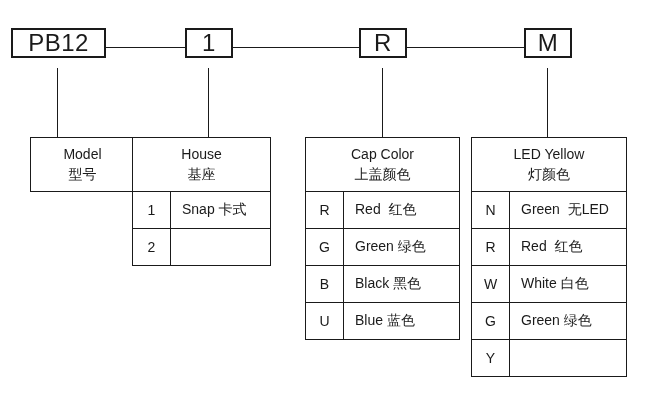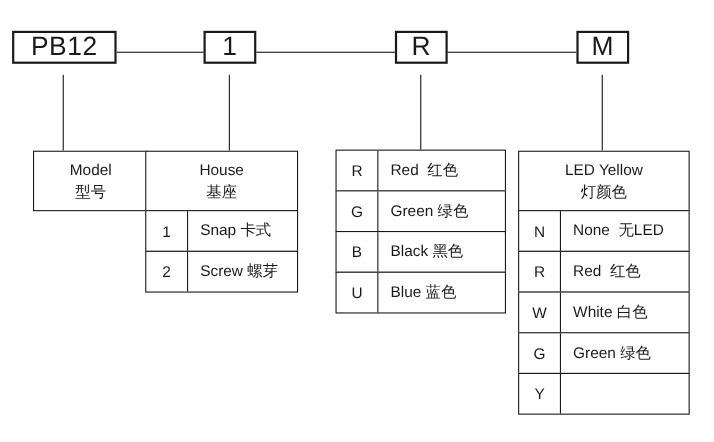--- a/index.html
+++ b/index.html
@@ -91,25 +91,28 @@
     <div class="col-header">
       <span>House</span>
       <span>基座</span>
     </div>
     <div class="trow">
       <div class="code-cell">1</div>
       <div class="desc-cell">Snap 卡式</div>
     </div>
     <div class="trow">
       <div class="code-cell">2</div>
-      <div class="desc-cell">Screw 螺芽</div>
     </div>
   </div>
 
   <div class="col col-cap">
+    <div class="col-header">
+      <span>Cap Color</span>
+      <span>上盖颜色</span>
+    </div>
     <div class="trow">
       <div class="code-cell">R</div>
       <div class="desc-cell">Red  红色</div>
     </div>
     <div class="trow">
       <div class="code-cell">G</div>
       <div class="desc-cell">Green 绿色</div>
     </div>
     <div class="trow">
       <div class="code-cell">B</div>
@@ -121,21 +124,21 @@
     </div>
   </div>
 
   <div class="col col-led">
     <div class="col-header">
       <span>LED Yellow</span>
       <span>灯颜色</span>
     </div>
     <div class="trow">
       <div class="code-cell">N</div>
-      <div class="desc-cell">None  无LED</div>
+      <div class="desc-cell">Green  无LED</div>
     </div>
     <div class="trow">
       <div class="code-cell">R</div>
       <div class="desc-cell">Red  红色</div>
     </div>
     <div class="trow">
       <div class="code-cell">W</div>
       <div class="desc-cell">White 白色</div>
     </div>
     <div class="trow">

